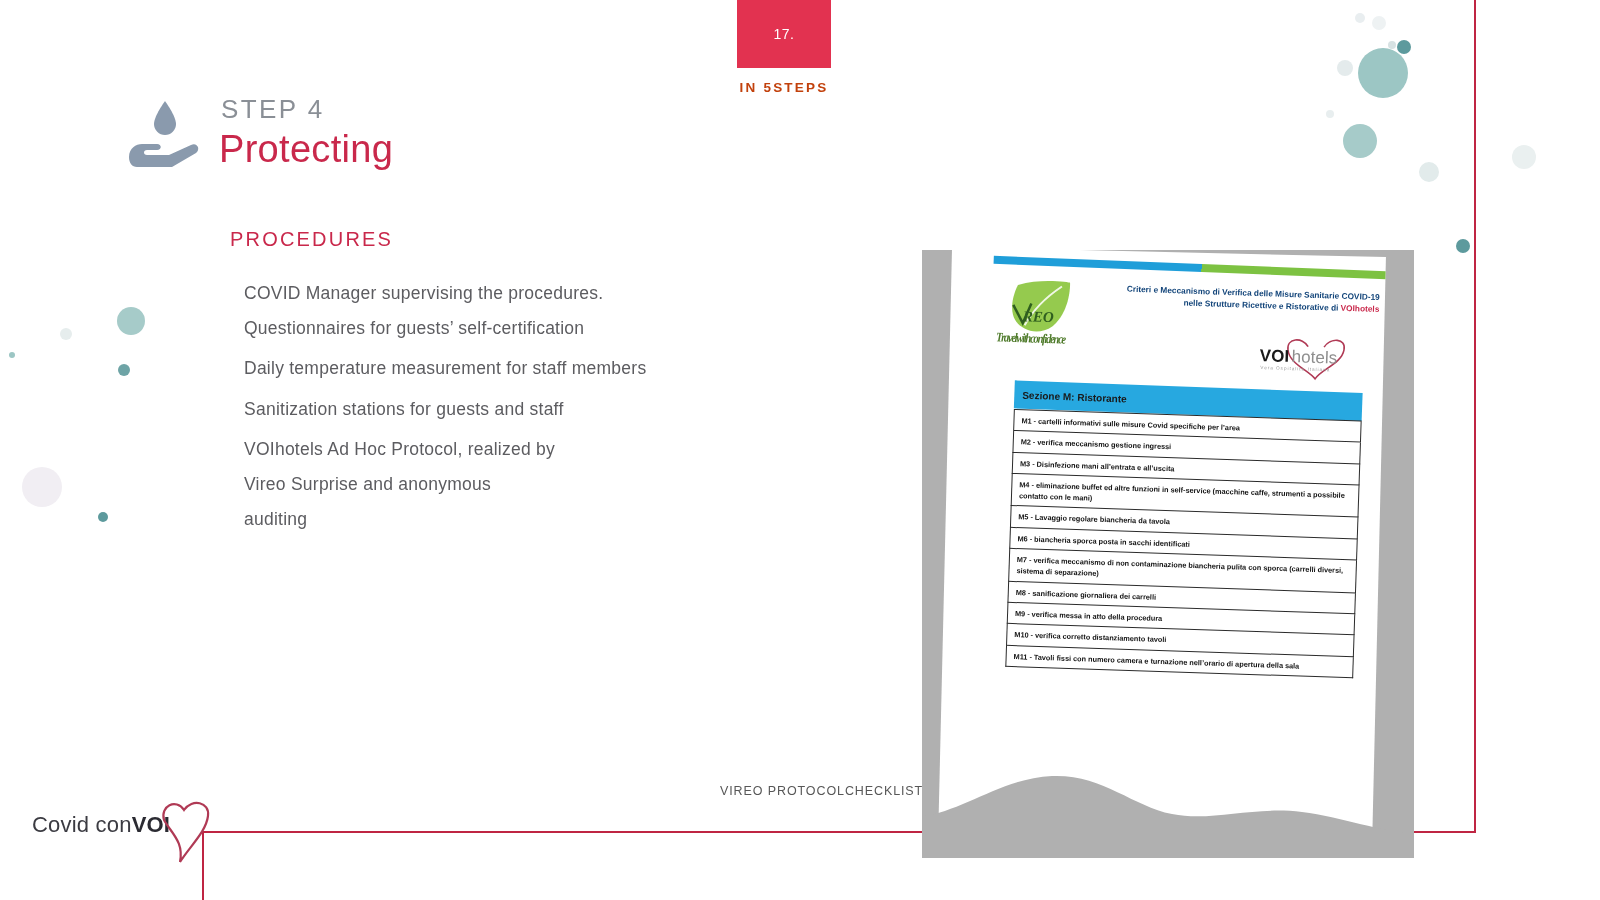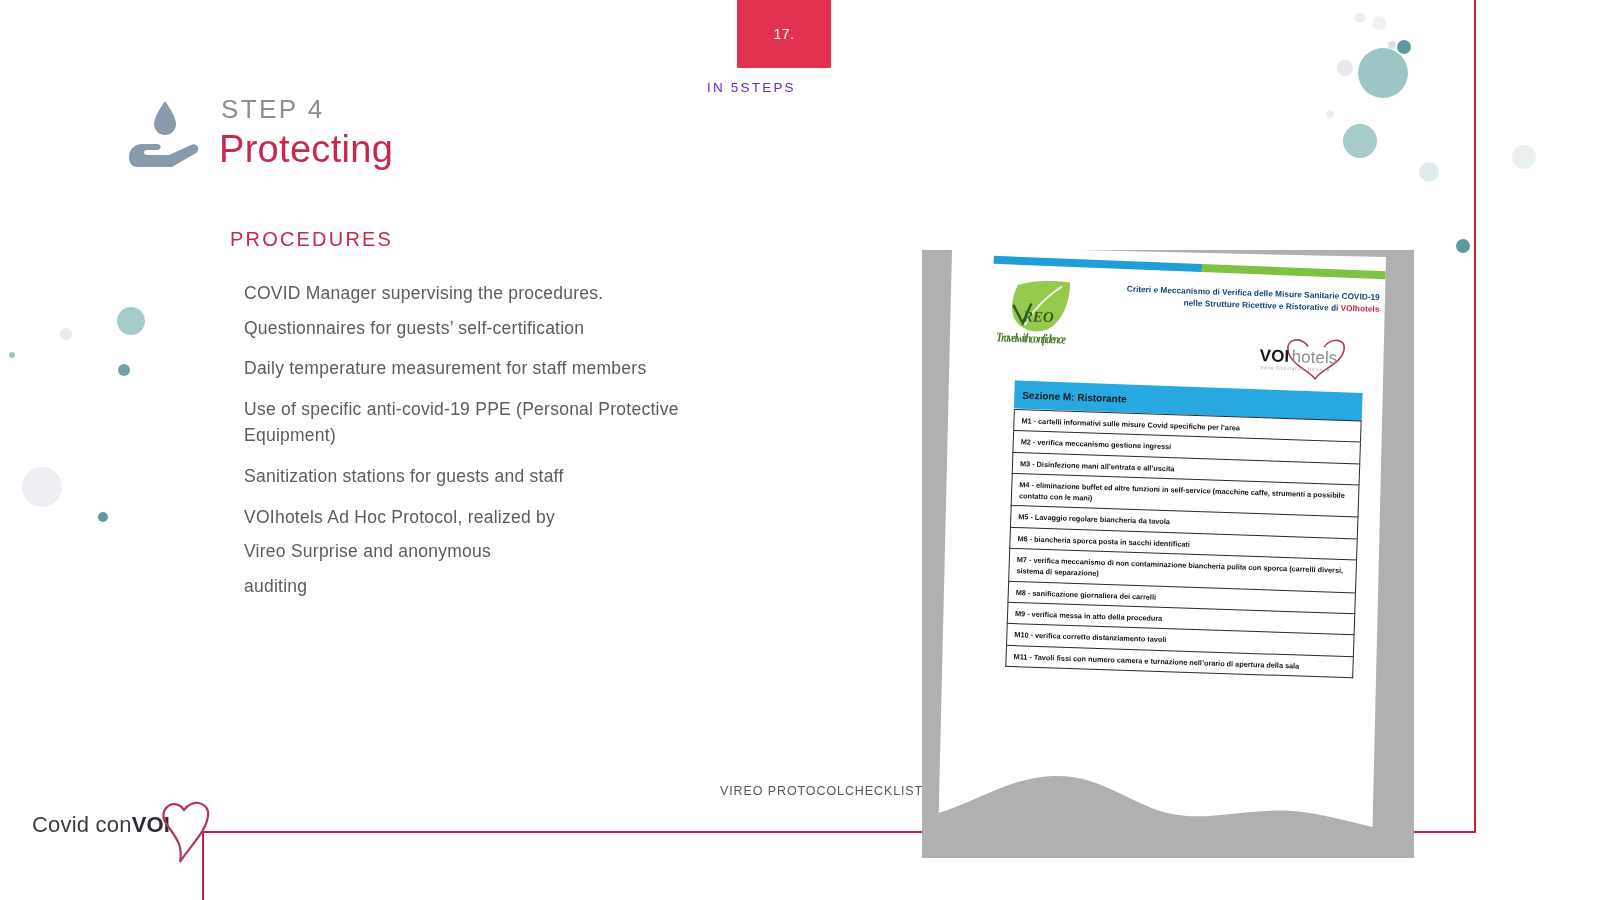--- a/index.html
+++ b/index.html
@@ -19,22 +19,22 @@
   .frame-h{position:absolute;background:#bf2543;}
 
   
   .badge-box{
     position:absolute;left:737px;top:0;width:94px;height:68px;
     background:#e23250;color:#ffffff;
     display:flex;align-items:center;justify-content:center;
     font-size:14px;font-weight:400;letter-spacing:.5px;
   }
   .badge-sub{
-    position:absolute;left:707px;top:80px;width:154px;text-align:left;
-    color:#6d28d9;font-size:13.5px;letter-spacing:2.2px;font-weight:400;
+    position:absolute;left:707px;top:80px;width:154px;text-align:center;
+    color:#c2410c;font-size:13.5px;letter-spacing:2.2px;font-weight:700;
   }
 
   
   .step-icon{position:absolute;left:125px;top:95px;width:80px;height:80px;}
   .step-label{
     position:absolute;left:221px;top:94px;
     color:#8a8f96;font-size:26px;letter-spacing:2.4px;font-weight:400;
   }
   .step-title{
     position:absolute;left:219px;top:128px;
@@ -152,21 +152,20 @@
     </svg>
   </div>
   <div class="step-label nosel">STEP 4</div>
   <div class="step-title nosel">Protecting</div>
 
   <div class="proc-head nosel">PROCEDURES</div>
   <div class="proc-list" id="proc-list">
       <div class="proc-item tight">COVID Manager supervising the procedures.</div>
       <div class="proc-item">Questionnaires for guests’ self-certification</div>
       <div class="proc-item">Daily temperature measurement for staff members</div>
-      <div class="proc-item">Use of specific anti-covid-19 PPE (Personal Protective Equipment)</div>
       <div class="proc-item">Sanitization stations for guests and staff</div>
       <div class="proc-item tight">VOIhotels Ad Hoc Protocol, realized by</div>
       <div class="proc-item tight">Vireo  Surprise and anonymous</div>
       <div class="proc-item">auditing</div>
     </div>
 
   <div class="caption nosel">VIREO PROTOCOLCHECKLIST</div>
 
   <div class="footer-logo">
     <span class="txt nosel"><span>Covid con</span><b>VOI</b></span>

